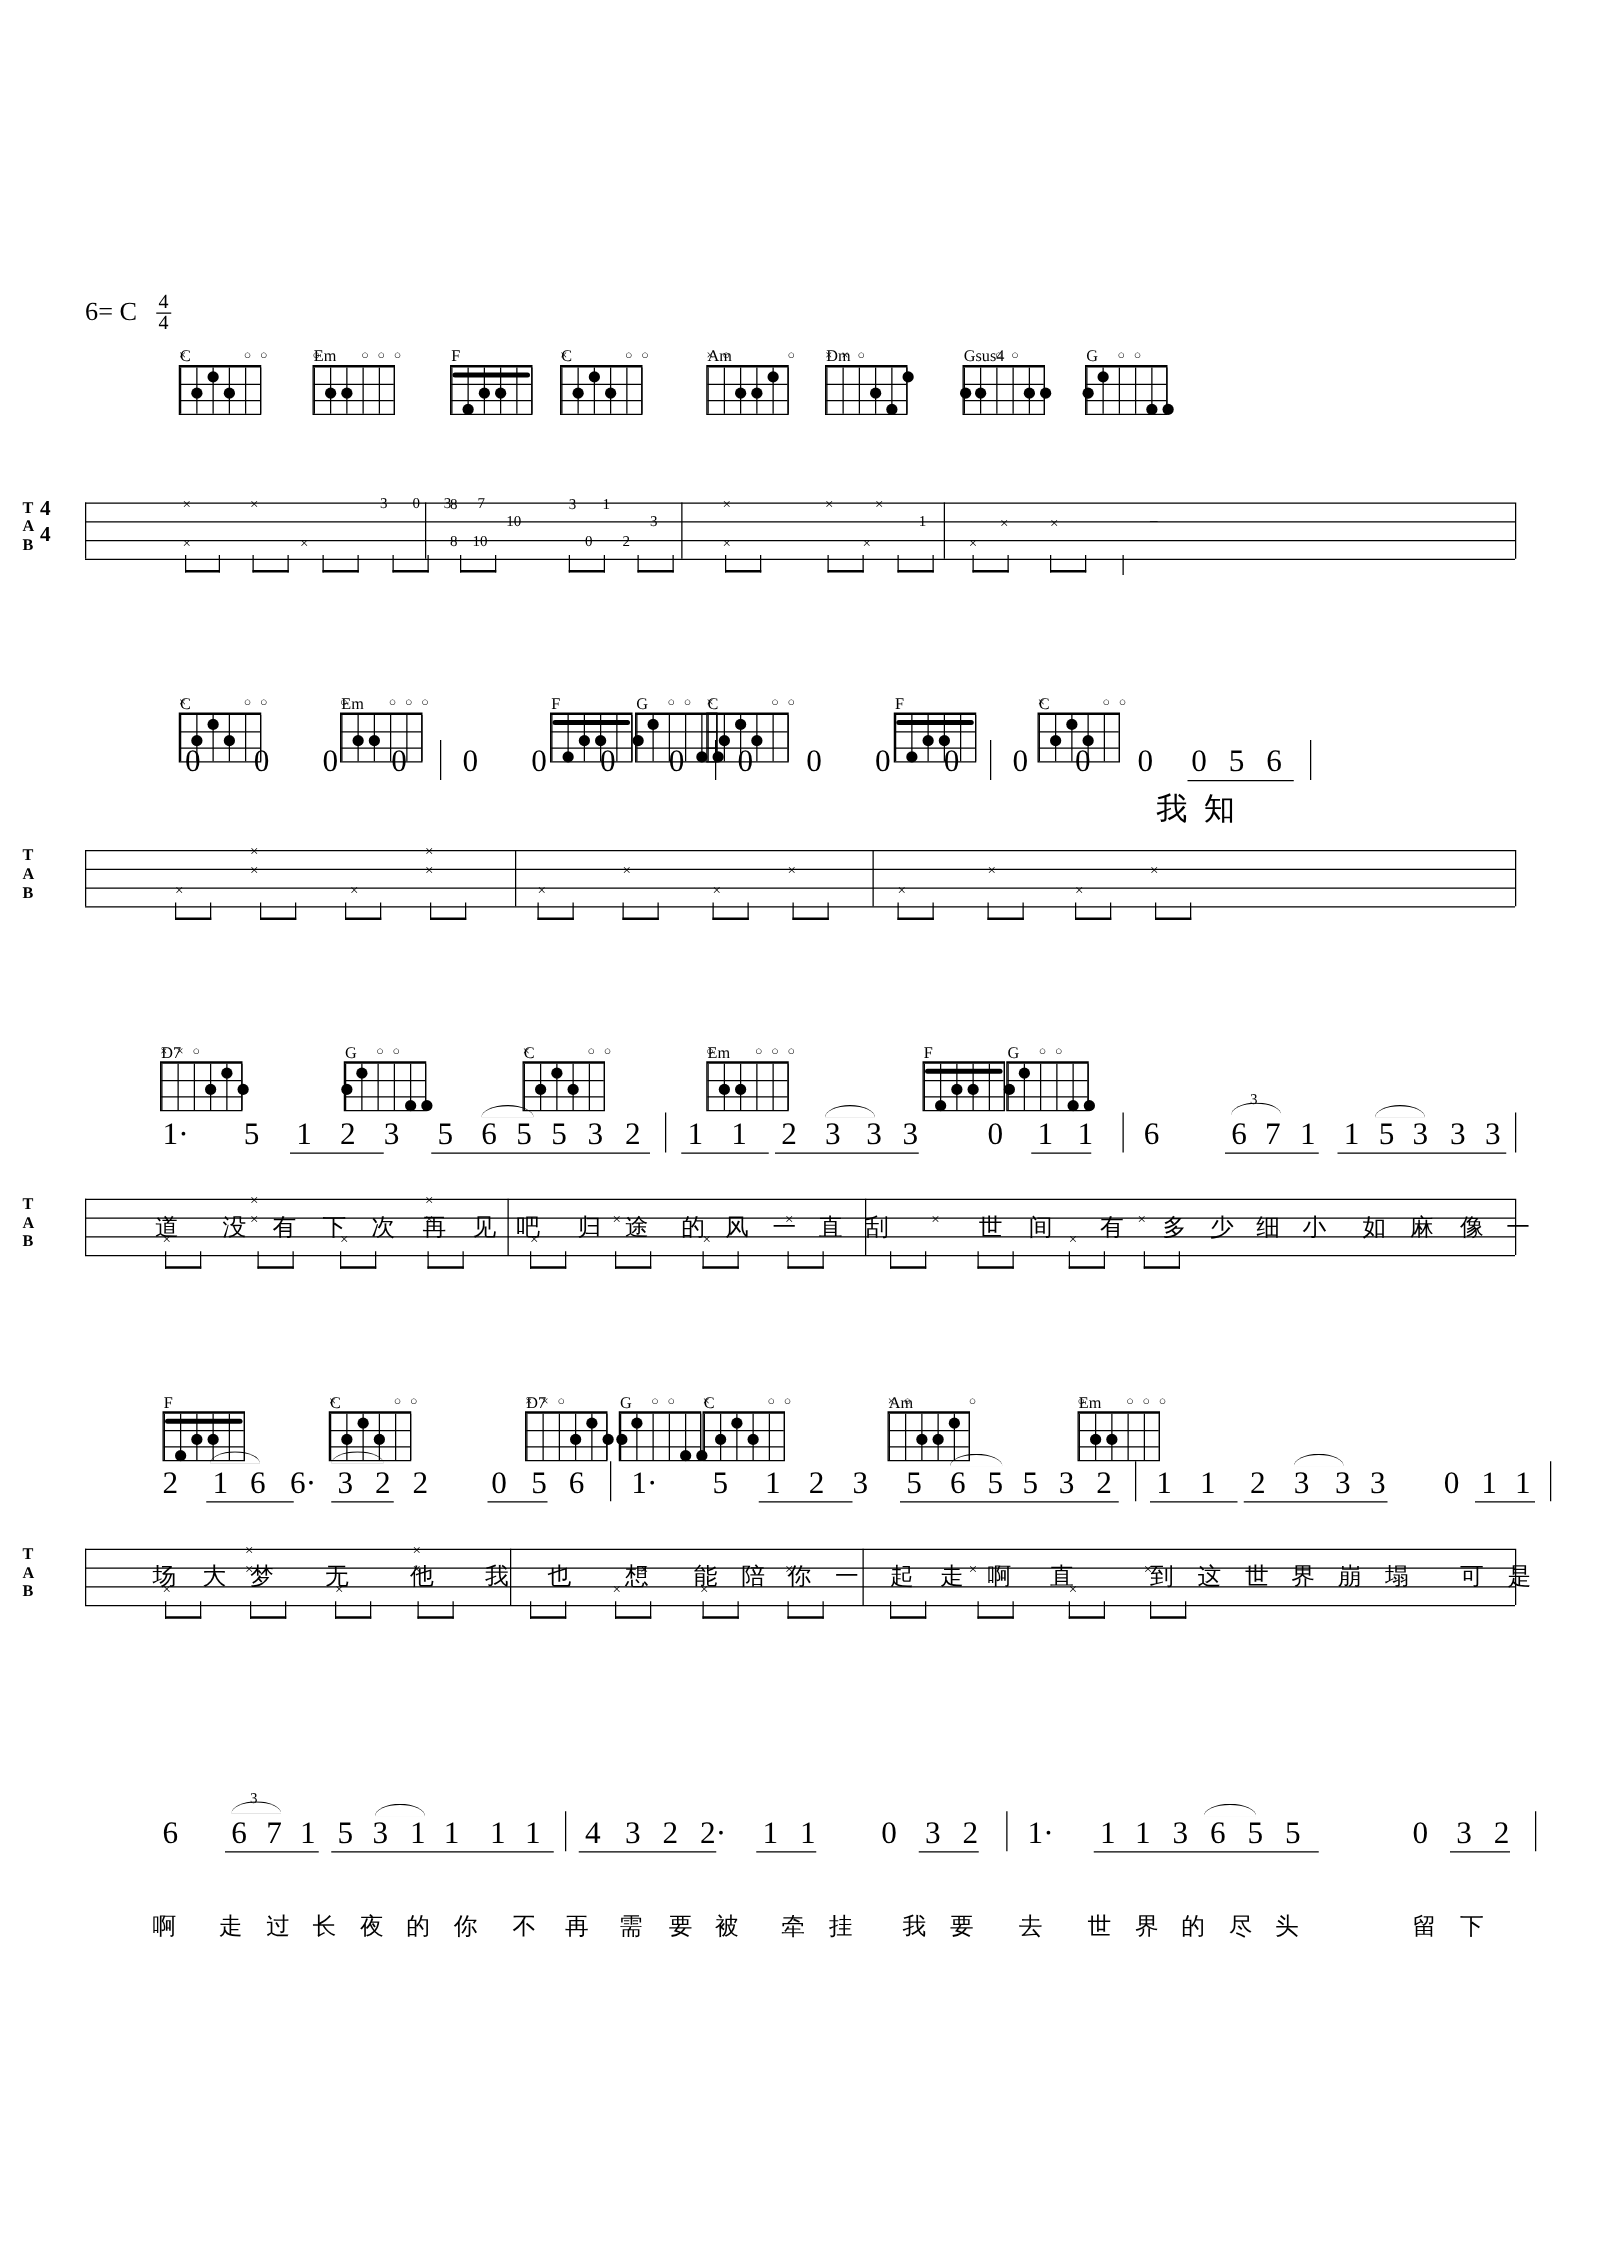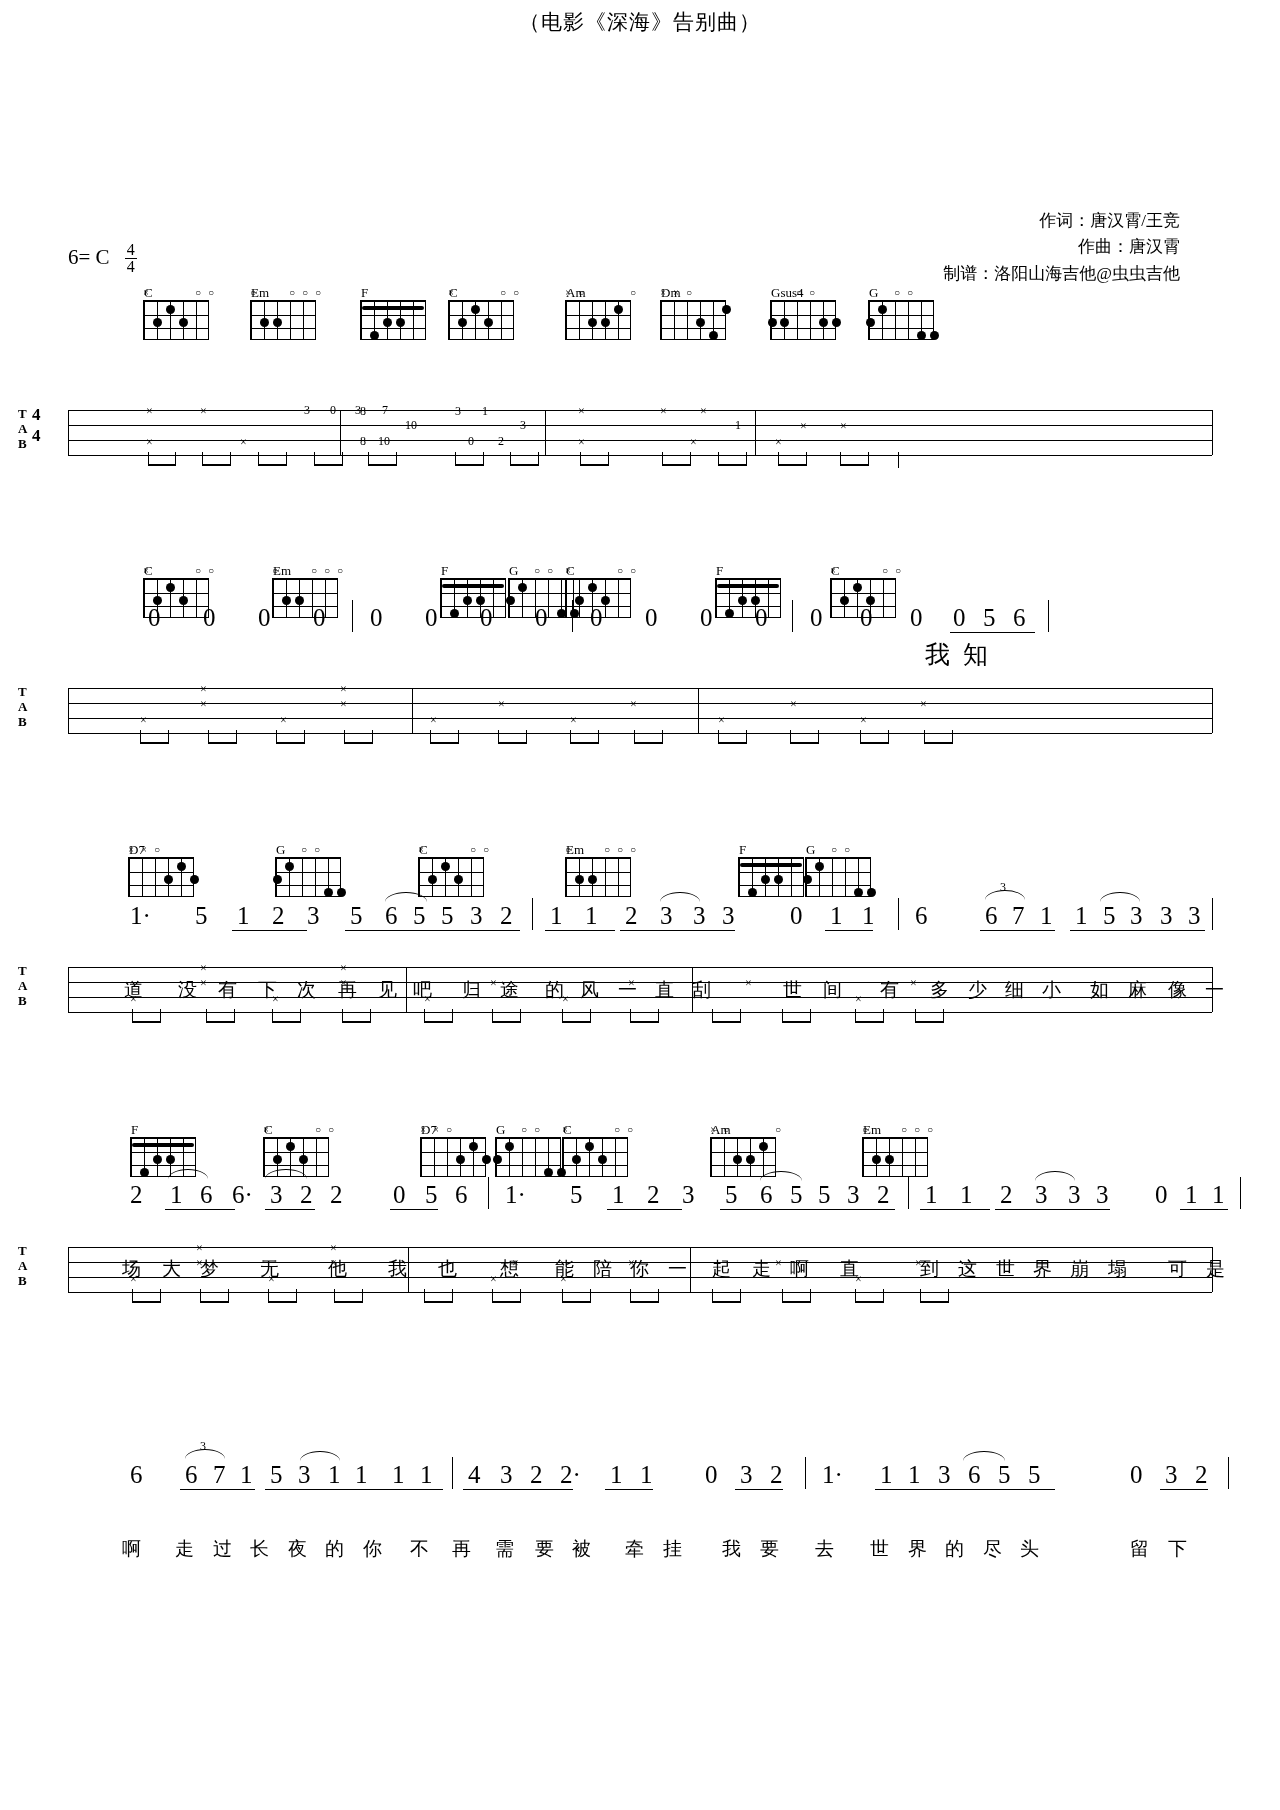--- a/index.html
+++ b/index.html
@@ -114,27 +114,21 @@
   .slur{position:absolute;border-top:1.6px solid #000;border-radius:50%/100% 100% 0 0;height:9px;}
   .trip{position:absolute;font-size:12px;}
   .lyr{position:relative;height:30px;font-size:19px;}
   .ly{position:absolute;font-family:"Liberation Sans",sans-serif;}
 </style>
 </head>
 <body>
 
 <div class="sheet">
 
-  <div class="subtitle2">（电影《深海》告别曲）</div>
-
-  <div class="credits">
-    <div>作词：唐汉霄/王竞</div>
-    <div>作曲：唐汉霄</div>
-    <div>制谱：洛阳山海吉他@虫虫吉他</div>
-  </div>
+
 
   <div class="keysig">
     <span>6= C</span>
     <span class="frac">
       <span class="num">4</span>
       <span class="den">4</span>
     </span>
   </div>
 
   <div class="system" style="top:278px;">

